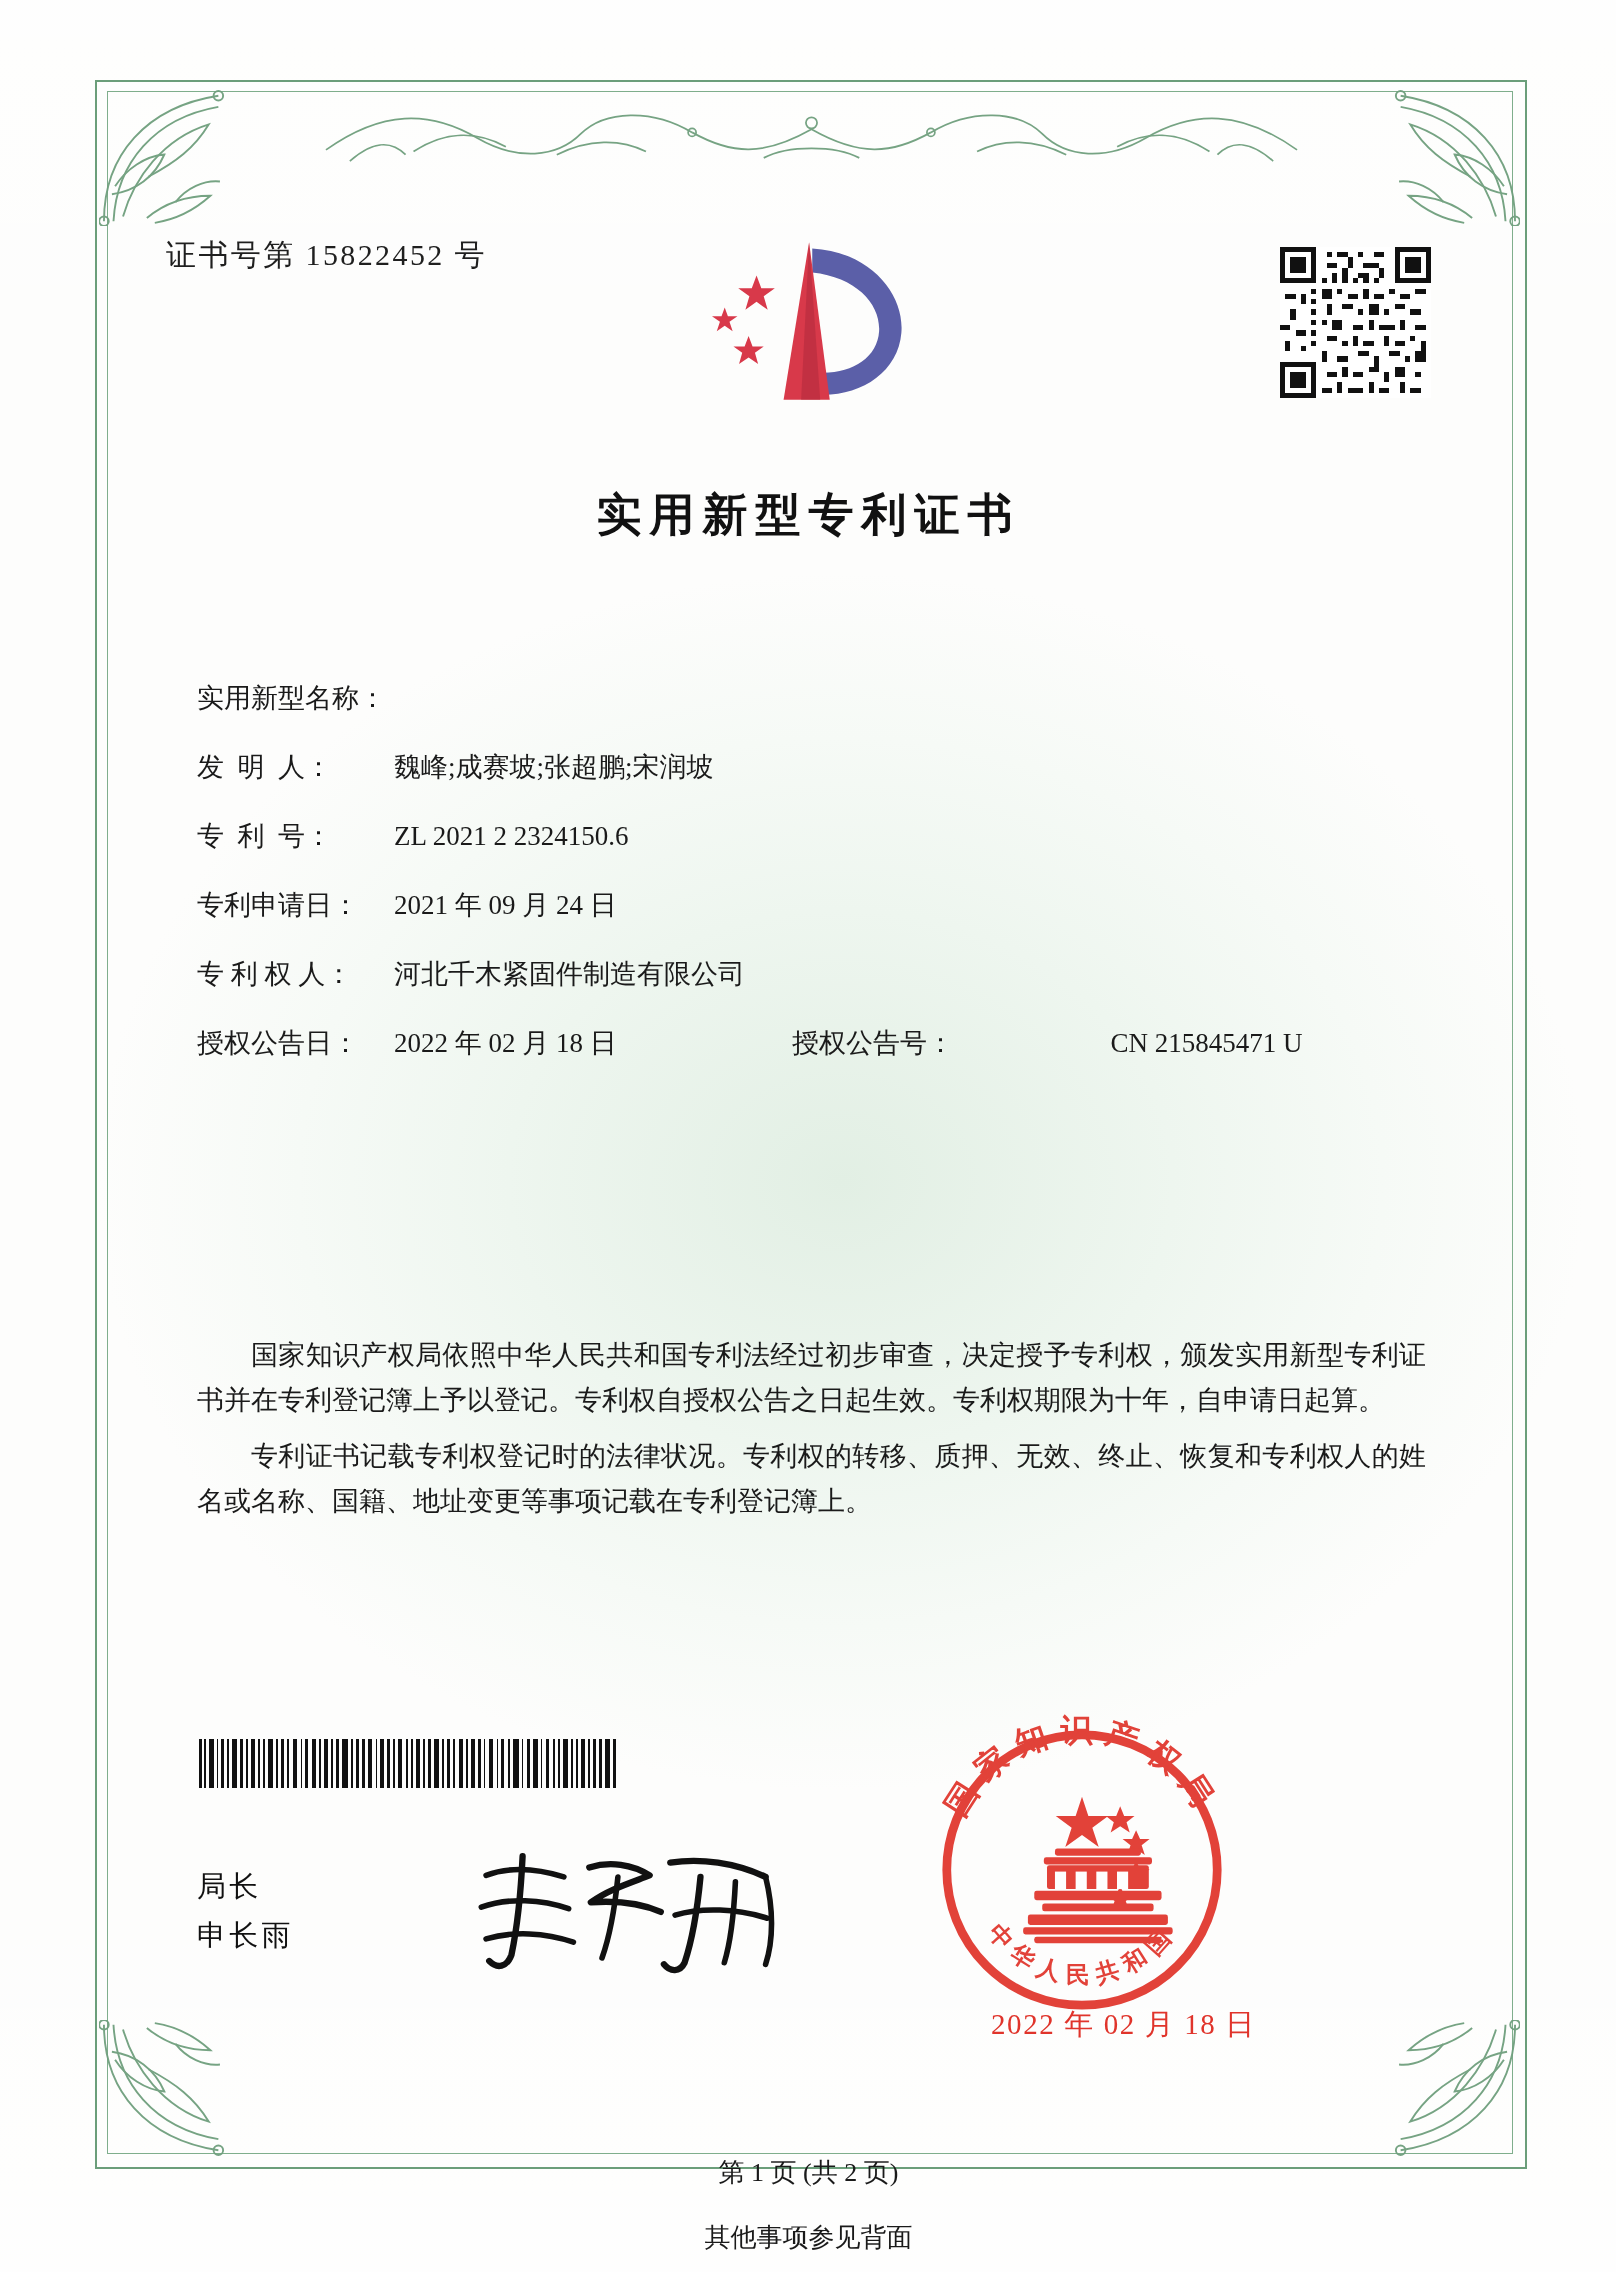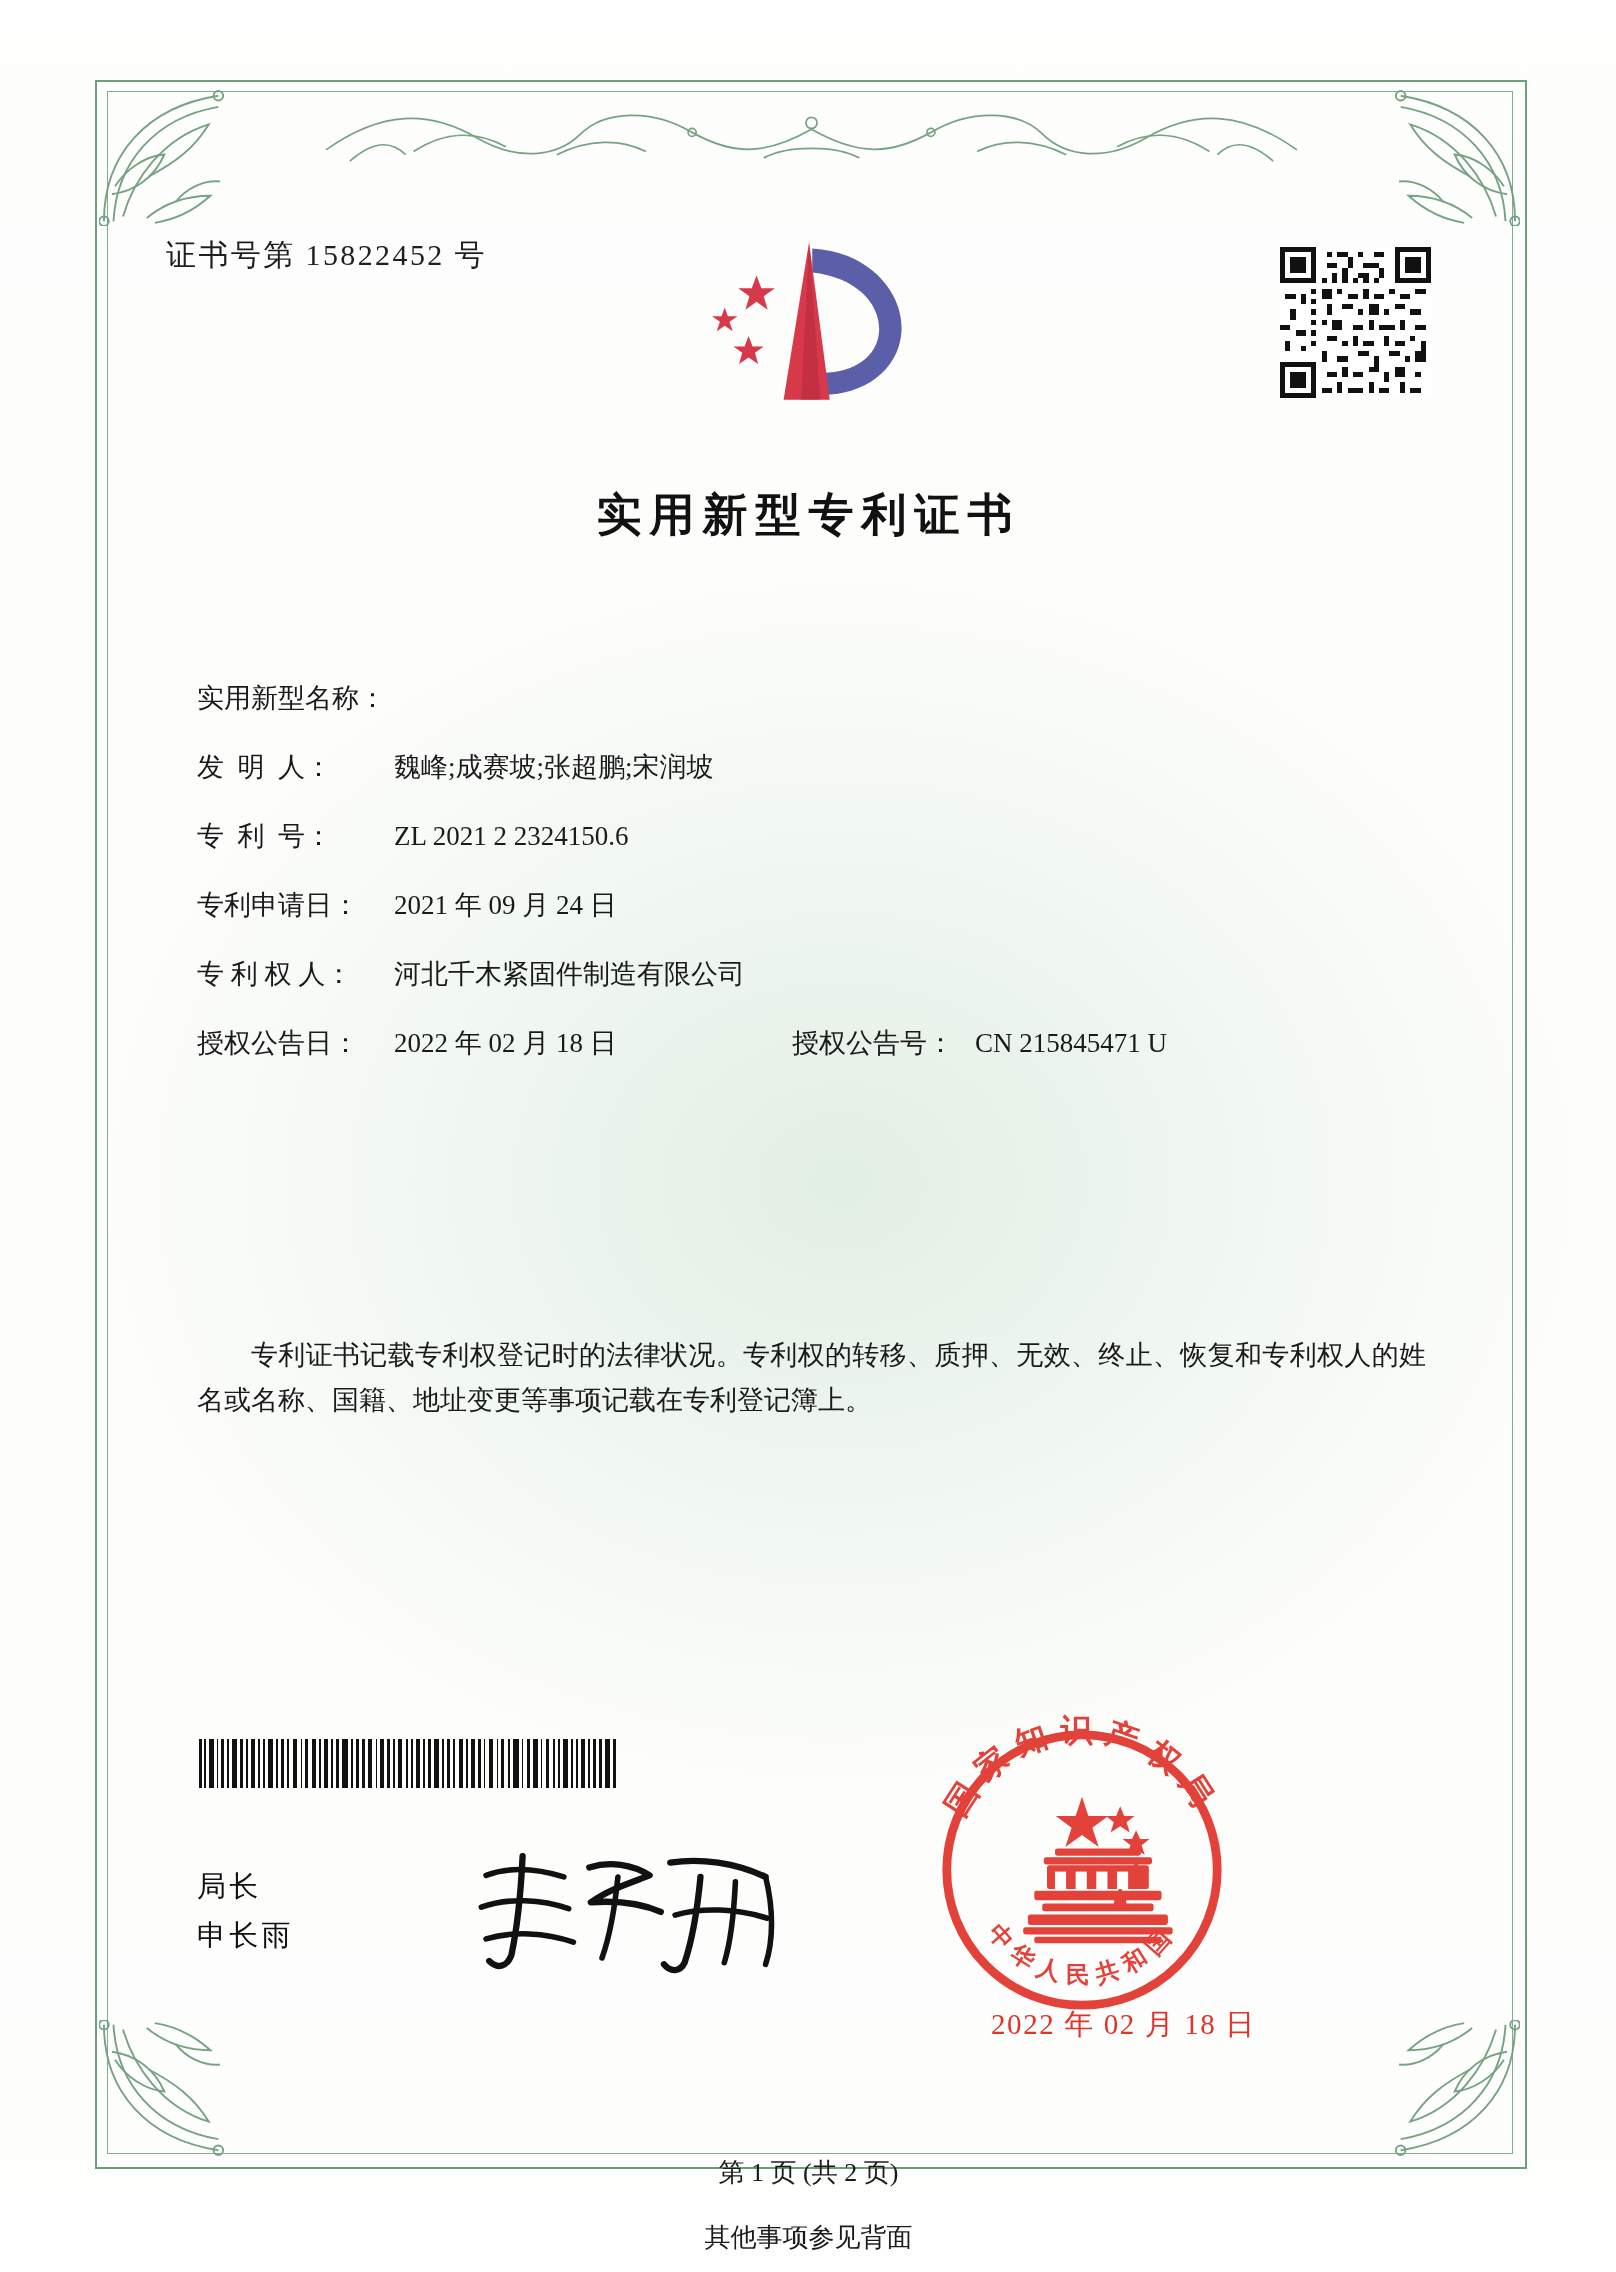--- a/index.html
+++ b/index.html
@@ -130,21 +130,21 @@
     word-break: break-word;
   }
   .field-value.indent2 { max-width: 804px; }
 
   .field-row.two-col .field-value { flex: 0 0 398px; }
   .second-label {
     width: 183px;
     flex: 0 0 183px;
     white-space: pre;
   }
-  .second-value { flex: 1; }
+  .second-value { flex: 1; text-align: center; }
 
   
   .paragraphs {
     position: absolute;
     left: 197px; top: 1333px;
     width: 1229px;
     font-size: 27px;
     line-height: 45px;
     color: #1a1a1a;
     text-align: justify;
@@ -452,20 +452,21 @@
     </div>
     <div class="field-row two-col">
       <div class="field-label">授权公告日：</div>
       <div class="field-value">2022 年 02 月 18 日</div>
       <div class="second-label">授权公告号：</div>
       <div class="second-value">CN 215845471 U</div>
     </div>
   </div>
 
   <div class="paragraphs">
+    <p>国家知识产权局依照中华人民共和国专利法经过初步审查，决定授予专利权，颁发实用新型专利证书并在专利登记簿上予以登记。专利权自授权公告之日起生效。专利权期限为十年，自申请日起算。</p>
     <p>专利证书记载专利权登记时的法律状况。专利权的转移、质押、无效、终止、恢复和专利权人的姓名或名称、国籍、地址变更等事项记载在专利登记簿上。</p>
   </div>
 
   <div class="barcode">
     <svg viewBox="0 0 530 62" xmlns="http://www.w3.org/2000/svg" shape-rendering="crispEdges">
       <rect width="530" height="62" fill="transparent"></rect>
       <g fill="#111111">
         <rect x="0" y="0" width="4" height="62"></rect>
           <rect x="7" y="0" width="2" height="62"></rect>
         <rect x="13" y="0" width="6" height="62"></rect>

